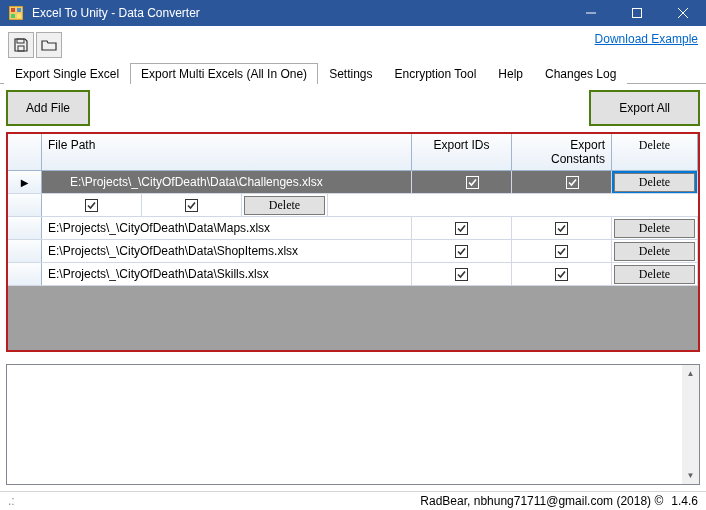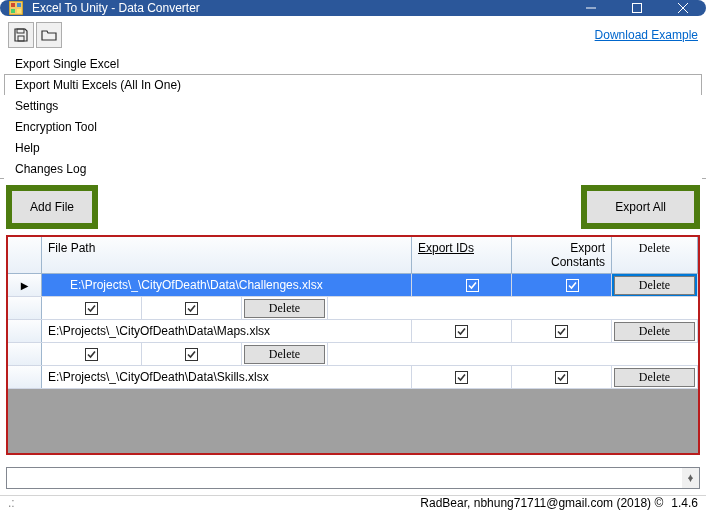--- a/index.html
+++ b/index.html
@@ -1,54 +1,54 @@
 <!DOCTYPE html>
 <html><head>
 <meta charset="utf-8">
 <style>
 * { box-sizing: border-box; margin: 0; padding: 0; }
 body { font-family: "Segoe UI", Tahoma, sans-serif; font-size: 12px; background: #fff; width: 706px; height: 510px; overflow: hidden; display: flex; flex-direction: column; }
 
-.titlebar { background: #2b579a; color: #fff; height: 30px; display: flex; align-items: center; padding-left: 8px; border-radius: 13px; }
+.titlebar { background: #2b579a; color: #fff; height: 30px; display: flex; align-items: center; padding-left: 8px; }
 .titlebar .app-icon { width: 16px; height: 16px; margin-right: 8px; display: inline-flex; align-items: center; justify-content: center; }
 .titlebar .title { flex: 1; font-size: 12px; }
 .win-btns { display: flex; height: 100%; }
 .win-btn { width: 46px; display: flex; align-items: center; justify-content: center; cursor: pointer; }
 
-.toolbar { display: flex; align-items: center; padding: 6px 8px 2px 8px; }
+.toolbar { display: flex; padding: 6px 8px 2px 8px; }
 .icon-btn { width: 26px; height: 26px; border: 1px solid #adadad; background: #f0f0f0; margin-right: 2px; display: flex; align-items: center; justify-content: center; cursor: pointer; }
 .toolbar-spacer { flex: 1; }
 .download-link { color: #0066cc; text-decoration: underline; cursor: pointer; font-size: 12px; }
 
-.tabstrip { display: flex; padding: 0 4px; margin-top: 2px; flex-direction: column; }
+.tabstrip { display: flex; padding: 0 4px; margin-top: 2px; }
 .tab { padding: 3px 10px; border: 1px solid transparent; border-bottom: none; cursor: pointer; font-size: 12px; background: #fff; margin-right: 0; position: relative; top: 1px; }
 .tab.active { border-color: #acacac; background: #fff; z-index: 2; }
 .tab:not(.active) { color: #000; }
 
 .tab-content { border-top: 1px solid #acacac; padding: 6px; flex-shrink: 0; }
 
 .action-row { display: flex; margin-bottom: 6px; }
-.btn { background: #e1e1e1; border: 6px solid #4d7c0f; padding: 3px 18px; cursor: pointer; font-size: 12px; }
+.btn { background: #e1e1e1; border: 2px solid #4d7c0f; padding: 3px 18px; cursor: pointer; font-size: 12px; }
 .action-spacer { flex: 1; }
 
 .grid-outer { border: 2px solid #b91c1c; background: #a0a0a0; height: 220px; overflow: hidden; }
 .grid { background: #fff; }
 .grid-header { display: flex; background: linear-gradient(#fff, #e3ecf7); border-bottom: 1px solid #9eb6ce; }
 .grid-header .cell { border-right: 1px solid #9eb6ce; padding: 4px 6px; font-size: 12px; background: linear-gradient(#fcfdfe, #e9f0f8); }
 .col-rowhead { width: 34px; background: linear-gradient(#fcfdfe, #e9f0f8); border-right: 1px solid #9eb6ce; }
 .col-path { flex: 1; }
-.col-ids { width: 100px; text-align: left; text-decoration: underline; }
+.col-ids { width: 100px; text-align: center; }
 .col-const { width: 100px; text-align: right; }
 .col-del { width: 86px; text-align: center; font-family: Liberation Serif, serif; }
 
 .grid-row { display: flex; border-bottom: 1px solid #d0d7e5; height: 23px; align-items: stretch; }
 .grid-row .rowhead { width: 34px; background: linear-gradient(#fcfdfe, #e9f0f8); border-right: 1px solid #9eb6ce; display: flex; align-items: center; justify-content: center; }
 .grid-row .cell { border-right: 1px solid #d0d7e5; padding: 2px 6px; display: flex; align-items: center; font-size: 12px; }
 .grid-row .cell.center { justify-content: center; }
-.grid-row.selected .cell { background: #3b82f6; color: #fff; padding-left: 28px; }
+.grid-row.selected .cell { background: #737373; color: #fff; padding-left: 28px; }
 .grid-row.selected .cell.btn-cell { background: #0078d7; }
 .grid-row .rowhead .indicator { font-size: 10px; color: #000; }
 
 .del-btn { background: #e1e1e1; border: 1px solid #7a7a7a; width: 100%; height: 19px; font-size: 12px; cursor: pointer; display: flex; align-items: center; justify-content: center; }
 .grid-row.selected .del-btn { background: #e1e1e1; color: #000; }
 
 .chk { width: 13px; height: 13px; border: 1px solid #333; background: #fff; display: flex; align-items: center; justify-content: center; }
 .chk svg { width: 11px; height: 11px; }
 .grid-row.selected .chk { border-color: #fff; background: transparent; }
 .grid-row.selected .chk svg path { stroke: #fff; }
@@ -199,20 +199,21 @@
                   <path d="M2 5.5 L4.5 8 L9 2.5" fill="none" stroke="#333" stroke-width="1.6"></path>
                 </svg>
               </span>
             </div>
             <div class="cell col-del btn-cell">
               <div class="del-btn">Delete</div>
             </div>
           </div>
           <div class="grid-row">
             <div class="rowhead"></div>
+            <div class="cell col-path">E:\Projects\_\CityOfDeath\Data\ShopItems.xlsx</div>
             <div class="cell col-ids center">
               <span class="chk">
                 <svg viewBox="0 0 11 11">
                   <path d="M2 5.5 L4.5 8 L9 2.5" fill="none" stroke="#333" stroke-width="1.6"></path>
                 </svg>
               </span>
             </div>
             <div class="cell col-const center">
               <span class="chk">
                 <svg viewBox="0 0 11 11">

